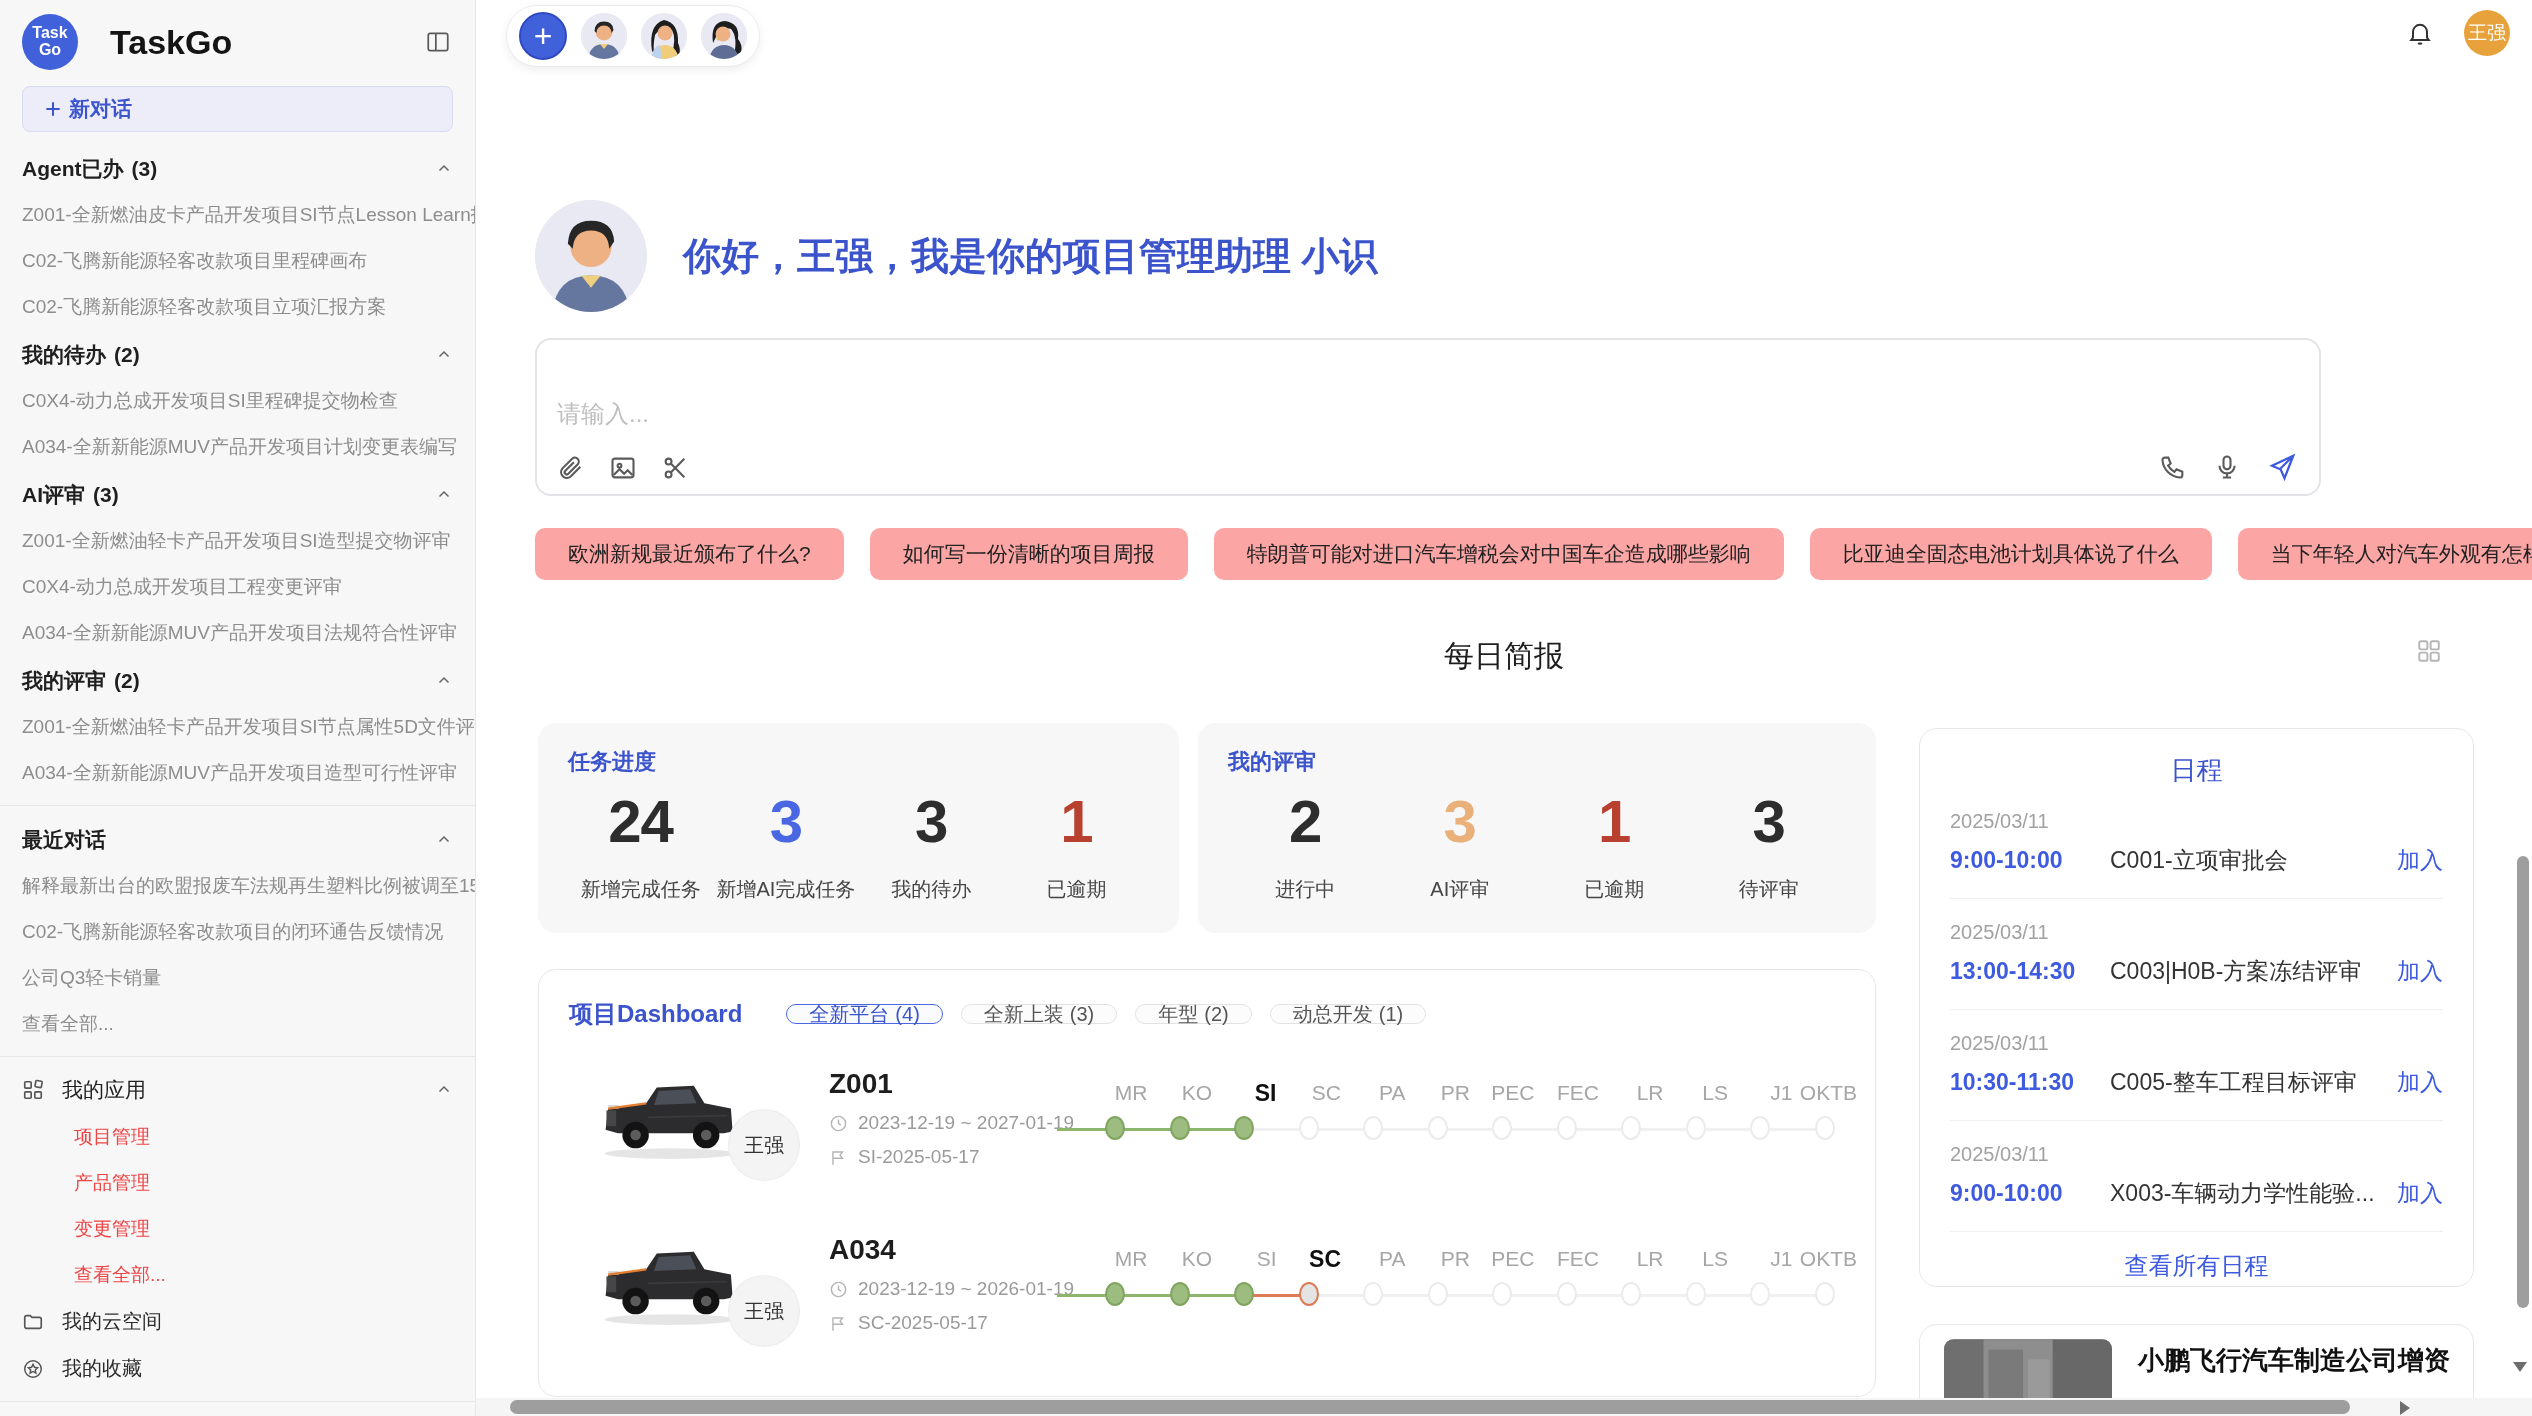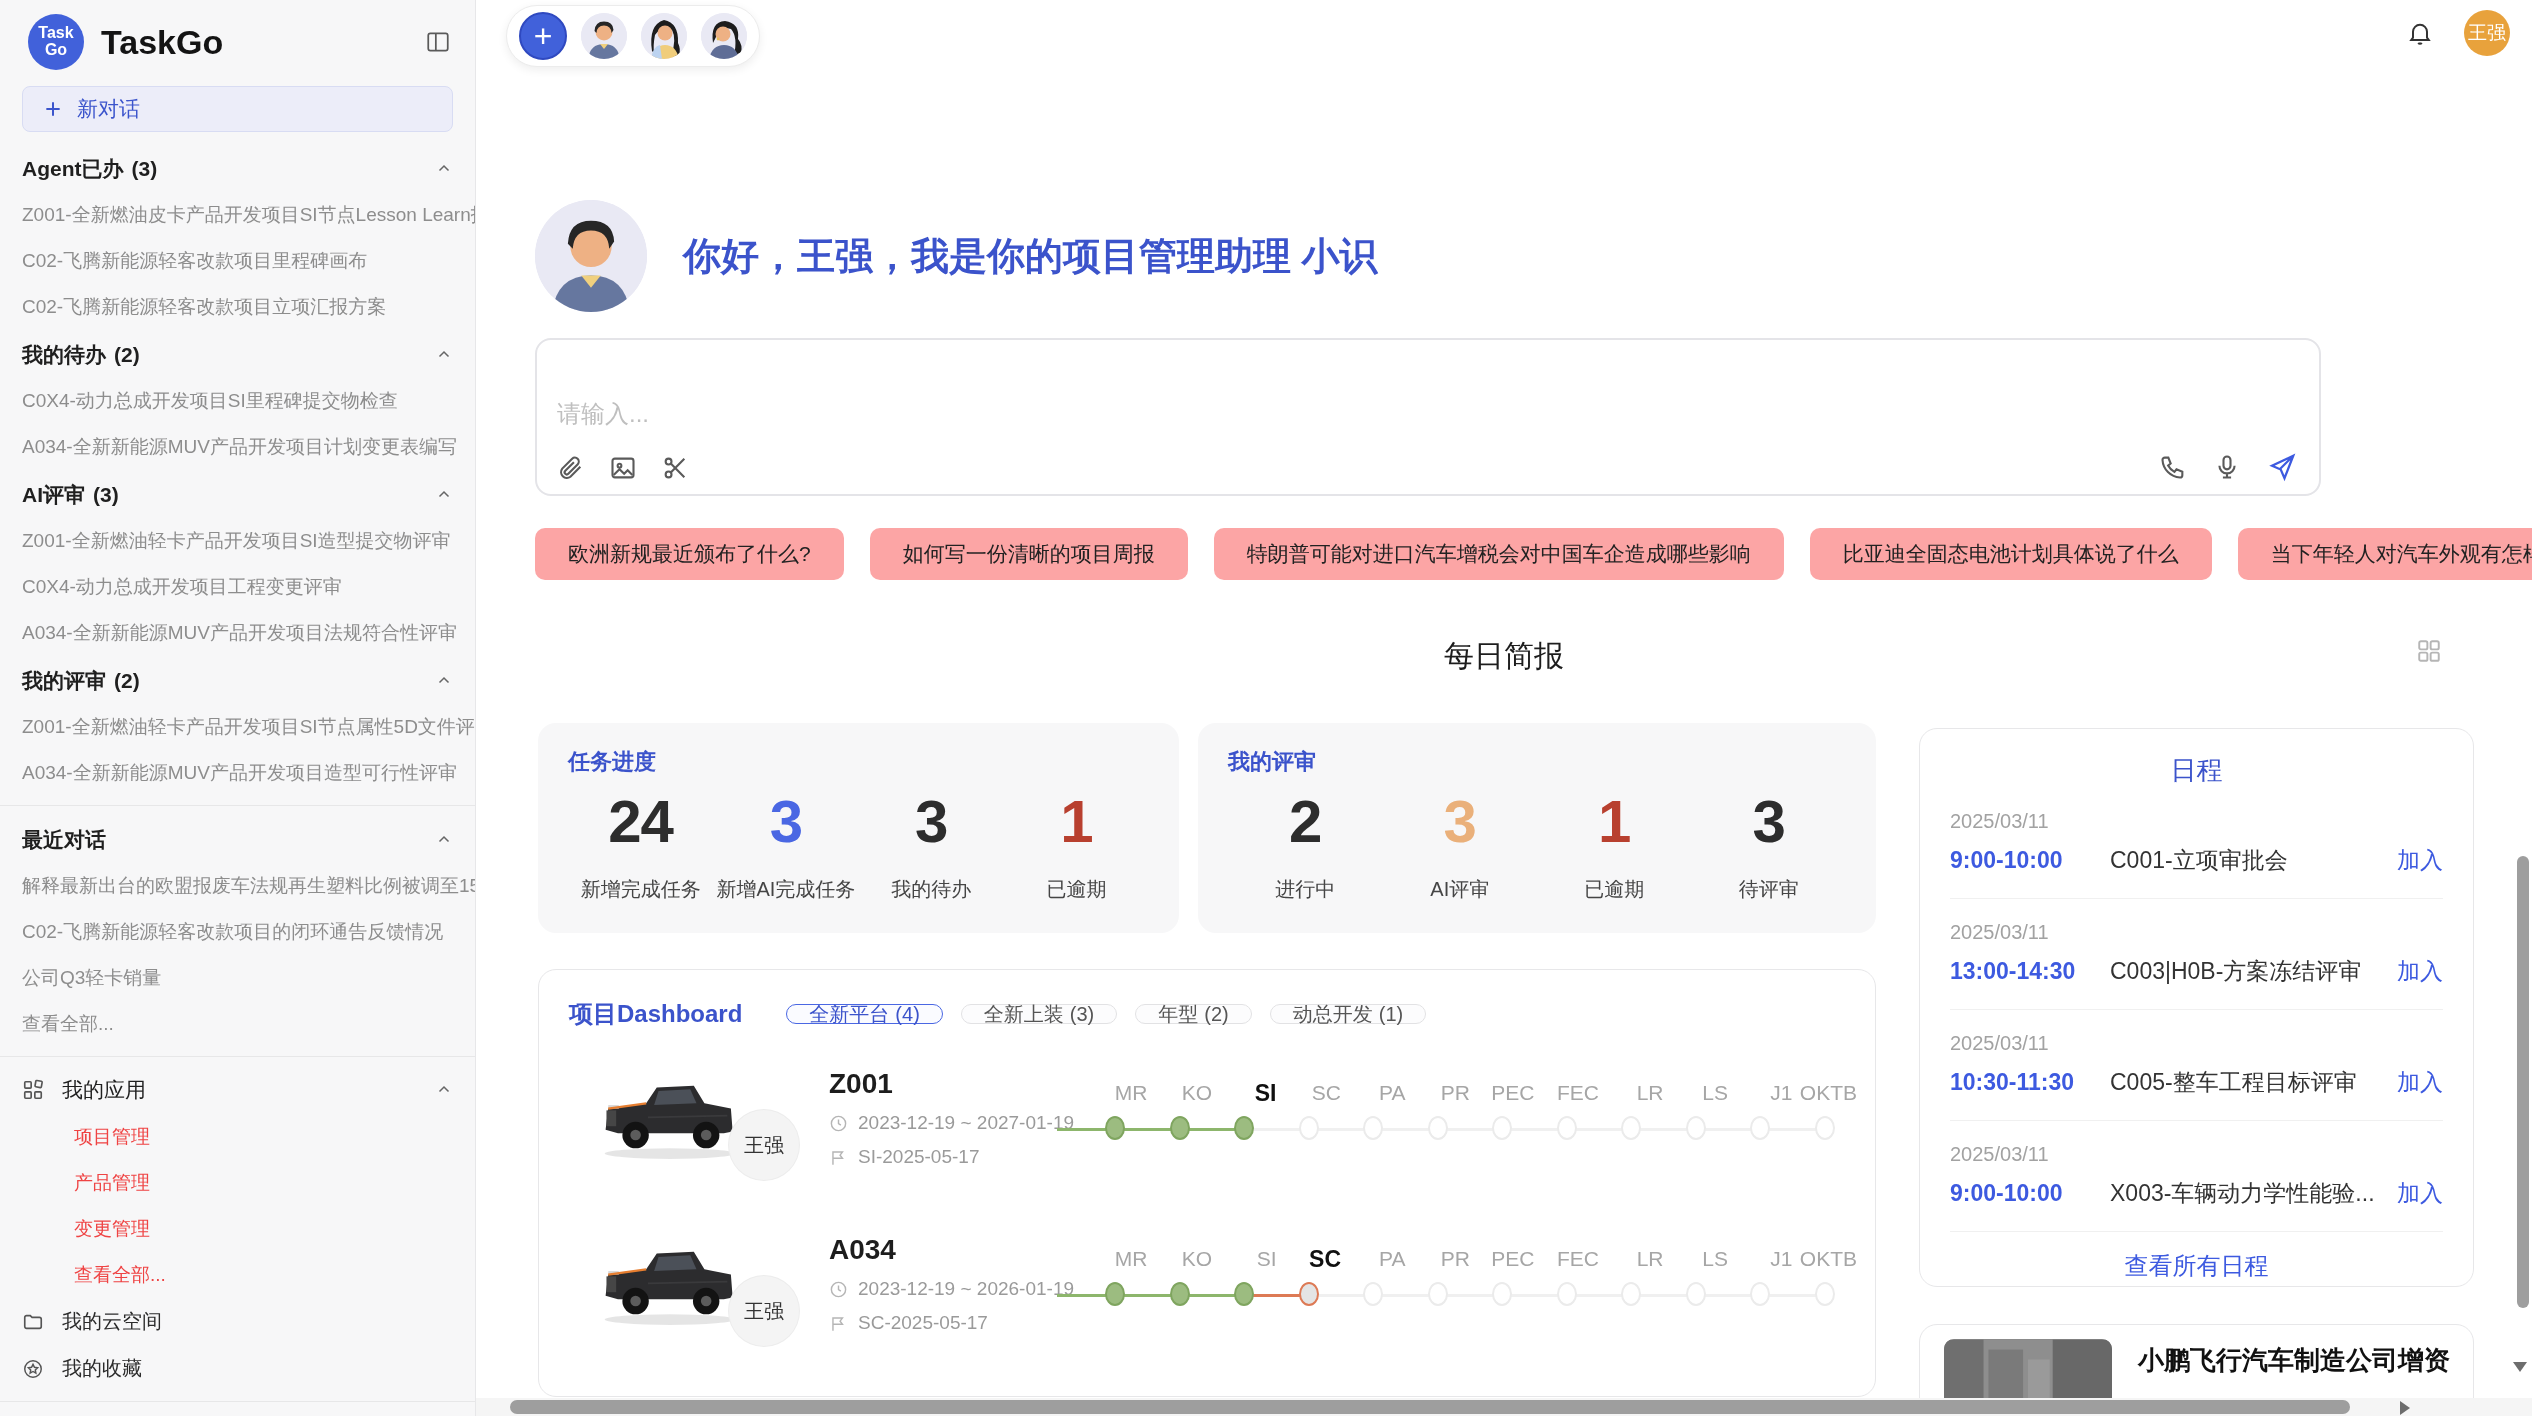--- a/index.html
+++ b/index.html
@@ -2,27 +2,27 @@
 <html><head>
 <meta charset="utf-8">
 <style>
   *{margin:0;padding:0;box-sizing:border-box;}
   html,body{width:2532px;height:1416px;overflow:hidden;background:#fff;
     font-family:"Liberation Sans","DejaVu Sans",sans-serif;color:#222;}
   .app{position:relative;width:2532px;height:1416px;display:flex;}
 
   
   .side{flex:none;width:476px;height:100%;background:#f7f7f8;border-right:1px solid #e7e7e9;overflow:hidden;}
-  .side-top{display:flex;align-items:center;gap:17px;padding:14px 24px 8px 28px;}
+  .side-top{display:flex;align-items:center;gap:32px;padding:14px 24px 8px 22px;}
   .logo{width:56px;height:56px;border-radius:50%;background:#4161da;color:#fff;display:flex;flex-direction:column;
     align-items:center;justify-content:center;font-size:16px;font-weight:700;line-height:1.05;flex:none;}
   .app-title{font-size:34px;font-weight:700;color:#141414;flex:1;}
   .icon-btn{display:flex;align-items:center;justify-content:center;cursor:pointer;color:#5a5a5a;}
   .new-chat{margin:8px 22px 12px;height:46px;border:1px solid #d8dcf3;background:#ecedf9;border-radius:8px;
-    display:flex;align-items:center;gap:14px;padding:18px 20px;color:#3c55cc;font-size:21px;font-weight:400;cursor:pointer;}
+    display:flex;align-items:center;gap:6px;padding:18px 20px;color:#3c55cc;font-size:21px;font-weight:700;cursor:pointer;}
   .sec-head{display:flex;align-items:center;padding:11px 22px 9px;font-size:21px;color:#1f1f1f;font-weight:700;cursor:pointer;}
   .sec-head .cnt{margin-left:8px;font-weight:600;}
   .sec-head .chev{margin-left:auto;display:flex;}
   .side-item{padding:10px 22px;font-size:19px;color:#8d8d8d;white-space:nowrap;overflow:hidden;cursor:pointer;}
   .side-div{height:1px;background:#e7e7e8;margin:9px 0;}
   .side-row{display:flex;align-items:center;gap:18px;padding:10px 22px;font-size:21px;color:#1f1f1f;cursor:pointer;}
   .side-row .chev{margin-left:auto;display:flex;}
   .side-sub{padding:10px 22px 10px 74px;font-size:19px;color:#ef4444;white-space:nowrap;overflow:hidden;cursor:pointer;}
   .tool-row{display:flex;align-items:center;gap:18px;padding:10px 22px;font-size:20px;color:#2b2b2b;cursor:pointer;}
 

